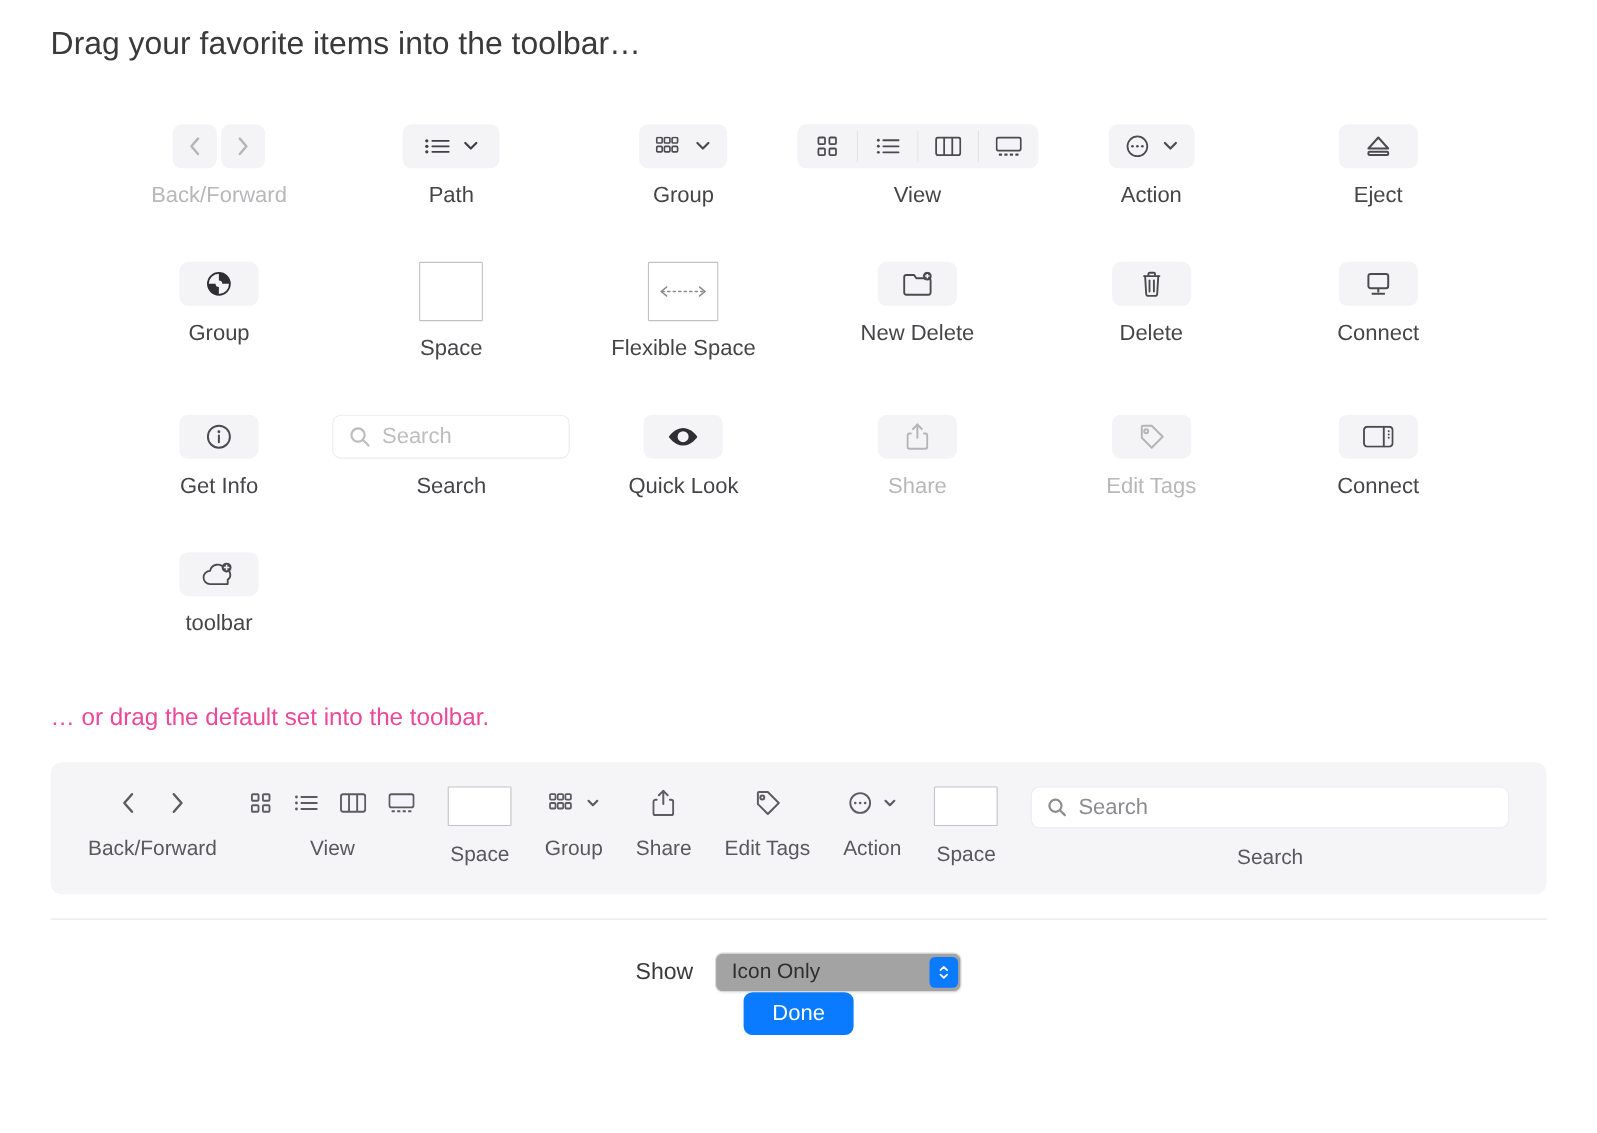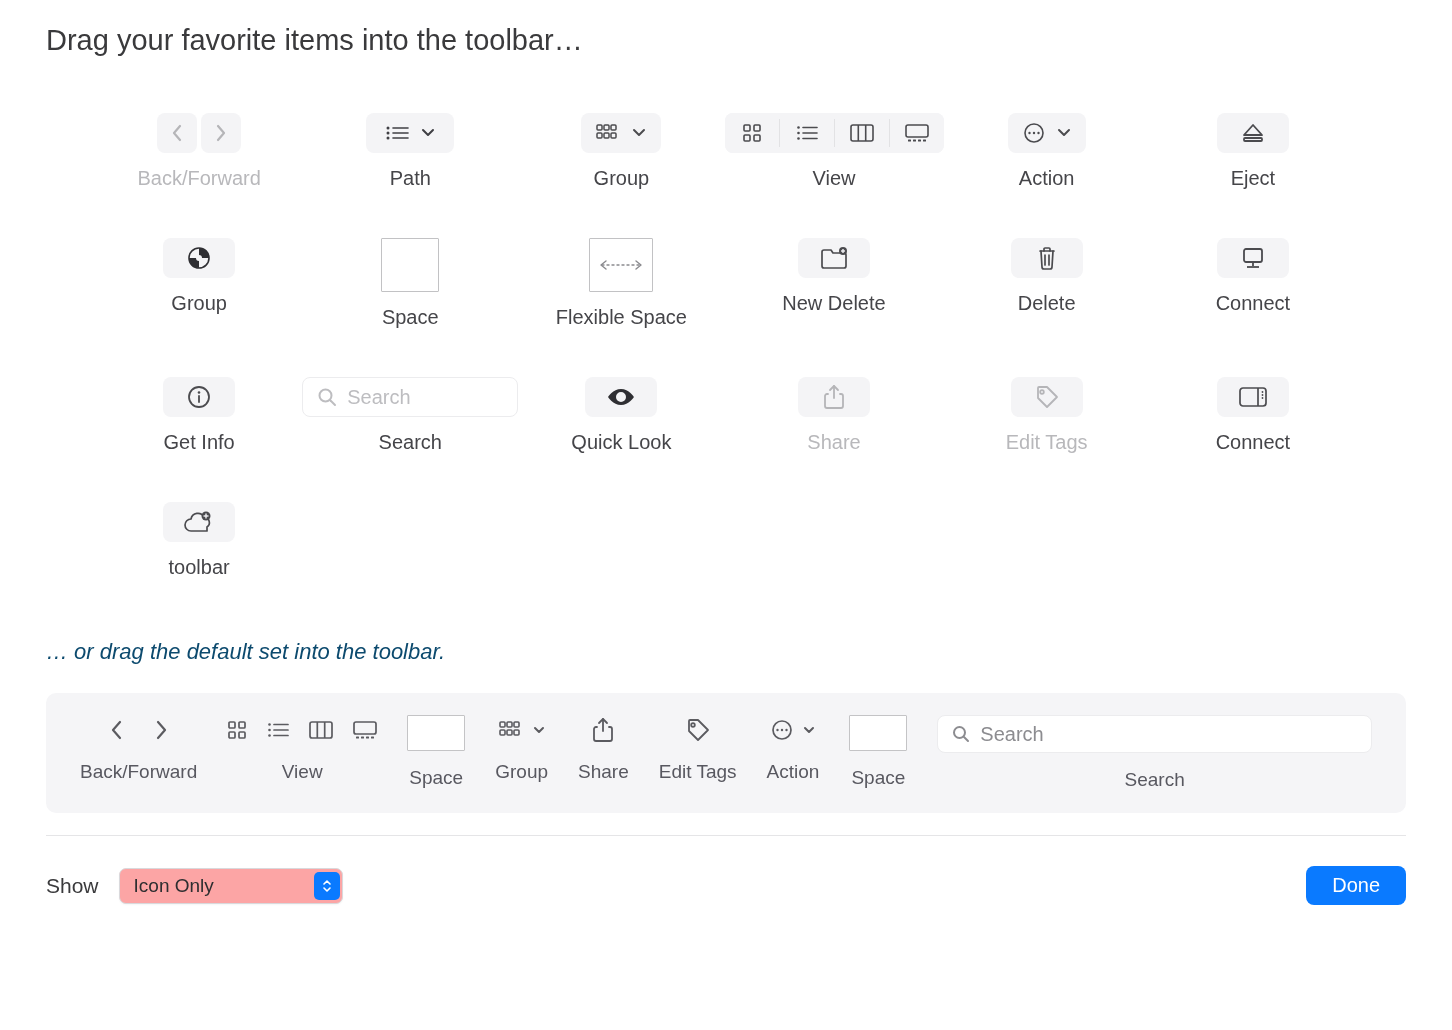--- a/index.html
+++ b/index.html
@@ -84,23 +84,22 @@
     color: #bdbdc0;
   }
   .search-field .placeholder {
     font-size: 20px;
     color: #bdbdc0;
   }
 
   
   .default-heading {
     font-size: 22px;
-    color: #0c4a6e;
+    color: #ec4899;
     margin-bottom: 28px;
-    font-style: italic;
   }
   .default-strip {
     background: #f5f5f7;
     border-radius: 10px;
     padding: 22px 34px;
     display: flex;
     align-items: flex-start;
     gap: 30px;
     margin-bottom: 22px;
   }
@@ -117,35 +116,36 @@
   }
   .icon-row { display: flex; align-items: center; gap: 20px; color: #5b5b60; height: 30px; }
   .icon-row.nav { gap: 32px; }
 
   
   .divider { height: 1px; background: #e5e5e7; margin-bottom: 30px; }
   .bottom-bar {
     display: flex;
     align-items: center;
     justify-content: space-between;
+    flex-direction: column;
   }
   .bottom-left { display: flex; align-items: center; gap: 20px; }
   .show-label { font-size: 21px; color: #3a3a3c; }
   .select {
     display: flex;
     align-items: center;
     justify-content: space-between;
     width: 224px;
     height: 36px;
     border: 1px solid #d9d9dc;
     border-radius: 7px;
     box-shadow: 0 1px 2px rgba(0,0,0,0.04);
     padding-left: 14px;
     padding-right: 2px;
-    background: #fca5a5;
+    background: #a3a3a3;
   }
   .select .value { font-size: 19px; color: #2e2e30; }
   .select .stepper {
     width: 26px;
     height: 28px;
     background: #0a7aff;
     border-radius: 5px;
     display: flex;
     flex-direction: column;
     align-items: center;

